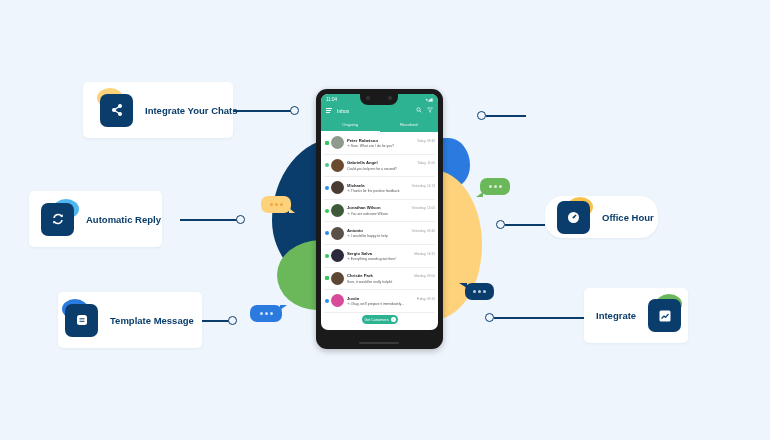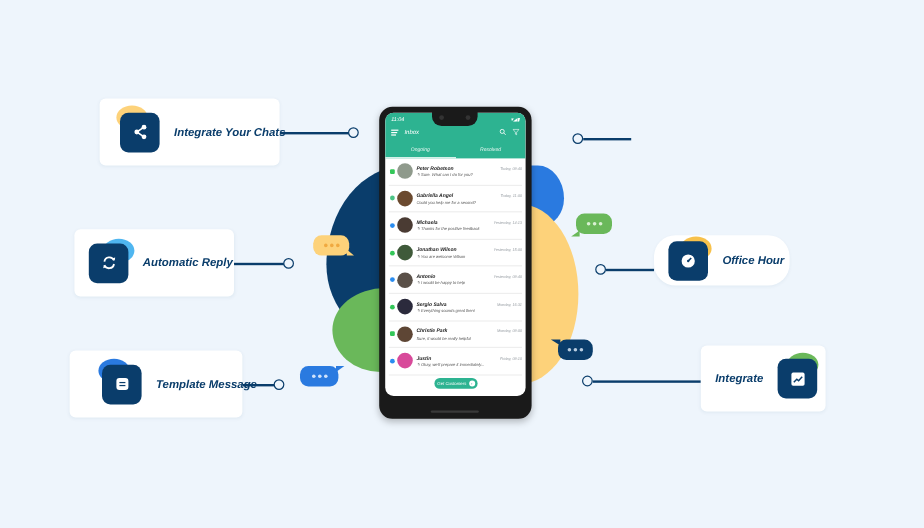--- a/index.html
+++ b/index.html
@@ -2,21 +2,21 @@
 <html><head>
 <meta charset="utf-8">
 <style>
   * { box-sizing: border-box; margin: 0; padding: 0; }
   html, body { width: 770px; height: 440px; overflow: hidden; }
   body {
     background: #eef5fc;
     font-family: "Liberation Sans", sans-serif;
     position: relative;
   }
-  .stage { position: absolute; left: 0; top: 0; width: 770px; height: 440px; font-style: italic; }
+  .stage { position: absolute; left: 0; top: 0; width: 770px; height: 440px; }
 
   
   .blob { position: absolute; }
   .blob-navy { left: 272px; top: 138px; width: 110px; height: 150px; background: #0a3d6b; border-radius: 60% 40% 40% 60% / 55% 45% 55% 45%; }
   .blob-green { left: 277px; top: 240px; width: 80px; height: 70px; background: #6ab85a; border-radius: 55% 45% 50% 50% / 50% 60% 40% 50%; }
   .blob-blue { left: 430px; top: 138px; width: 40px; height: 50px; background: #2a7ae0; border-radius: 30% 60% 50% 40%; }
   .blob-yellow { left: 400px; top: 170px; width: 82px; height: 150px; background: #fdd27a; border-radius: 0 60% 60% 0 / 0 50% 50% 0; }
 
   
   .bubble { position: absolute; border-radius: 7px; display: flex; align-items: center; justify-content: center; gap: 2px; }
@@ -149,36 +149,36 @@
             <circle cx="10" cy="3" r="2" fill="#fff"></circle>
             <circle cx="10" cy="11" r="2" fill="#fff"></circle>
             <circle cx="4" cy="7" r="2" fill="#fff"></circle>
             <path d="M10 3 L4 7 L10 11" stroke="#fff" stroke-width="1.3" fill="none"></path>
           </svg>
       </div>
     </div>
     <span class="label">Integrate Your Chats</span>
   </div>
 
-  <div class="card" style="left:62px;top:191px;width:133px;height:56px;padding-left:12px;">
+  <div class="card" style="left:29px;top:191px;width:133px;height:56px;padding-left:12px;">
     <div class="icon-wrap">
       <div class="icon-accent" style="left:12px;top:-4px;background:#4fb6f0;"></div>
       <div class="icon-box">
         <svg width="14" height="14" viewBox="0 0 14 14">
             <path d="M3 6 A4.2 4.2 0 0 1 11 5" stroke="#fff" stroke-width="1.5" fill="none"></path>
             <path d="M11 8 A4.2 4.2 0 0 1 3 9" stroke="#fff" stroke-width="1.5" fill="none"></path>
             <path d="M9 3.5 L11.5 5 L12 2.5" fill="#fff"></path>
             <path d="M5 10.5 L2.5 9 L2 11.5" fill="#fff"></path>
           </svg>
       </div>
     </div>
     <span class="label">Automatic Reply</span>
   </div>
 
-  <div class="card" style="left:58px;top:292px;width:144px;height:56px;padding-left:27px;">
+  <div class="card" style="left:58px;top:292px;width:144px;height:56px;padding-left:7px;">
     <div class="icon-wrap">
       <div class="icon-accent" style="left:-3px;top:-5px;background:#2a7ae0;"></div>
       <div class="icon-box">
         <svg width="12" height="12" viewBox="0 0 12 12">
             <rect x="1" y="1" width="10" height="10" rx="2.5" fill="#fff"></rect>
             <rect x="3.5" y="4.3" width="5" height="1" fill="#0a3d6b"></rect>
             <rect x="3.5" y="6.8" width="5" height="1" fill="#0a3d6b"></rect>
           </svg>
       </div>
     </div>

